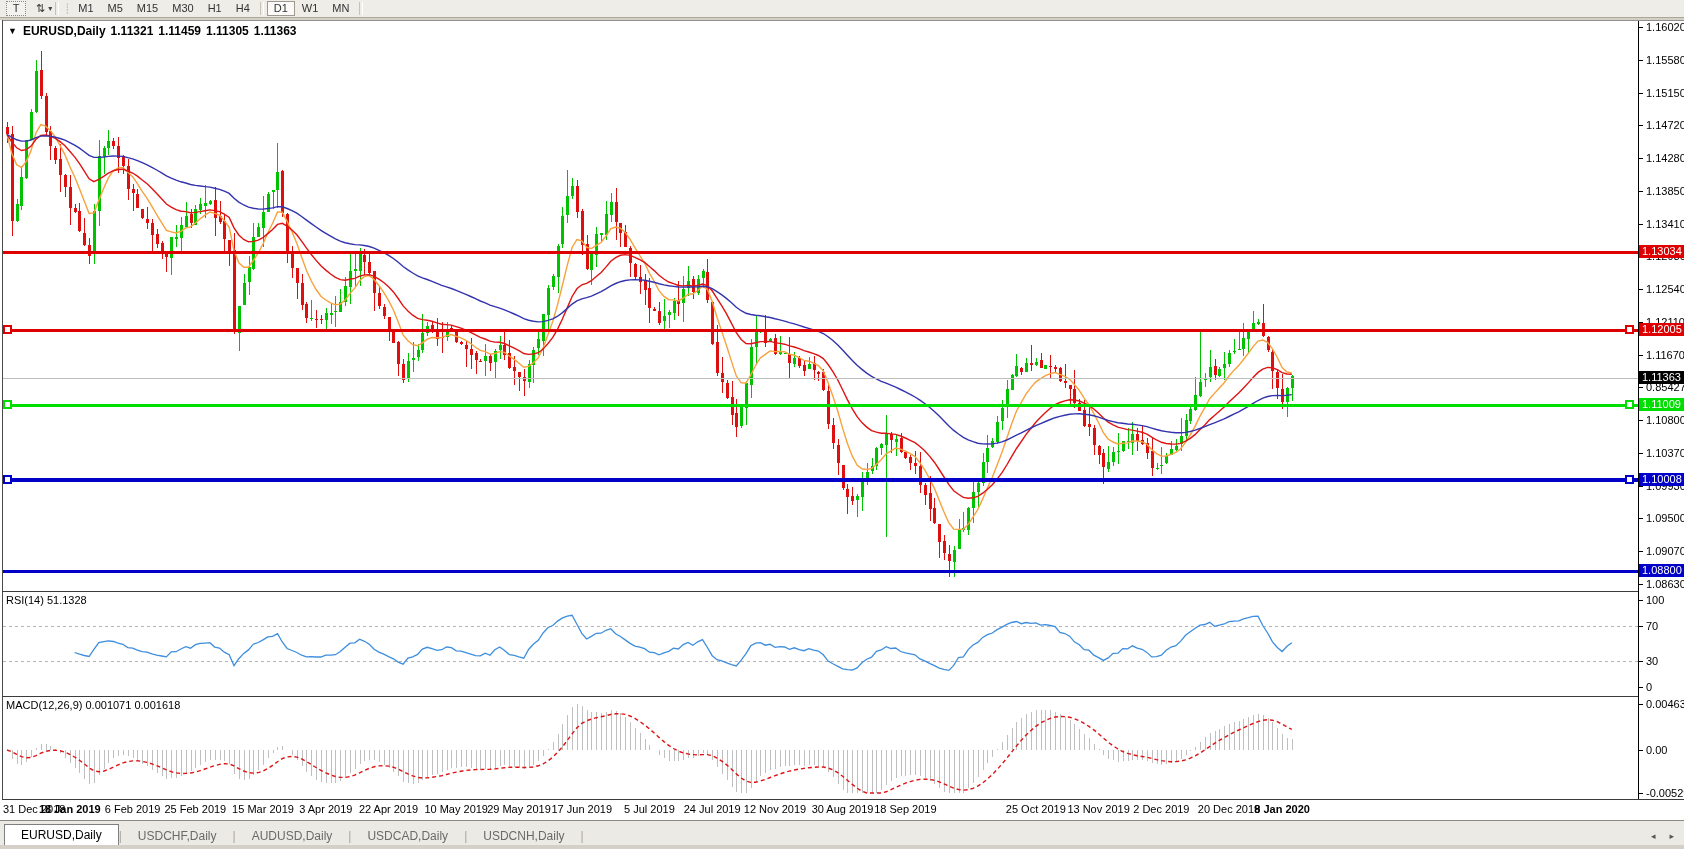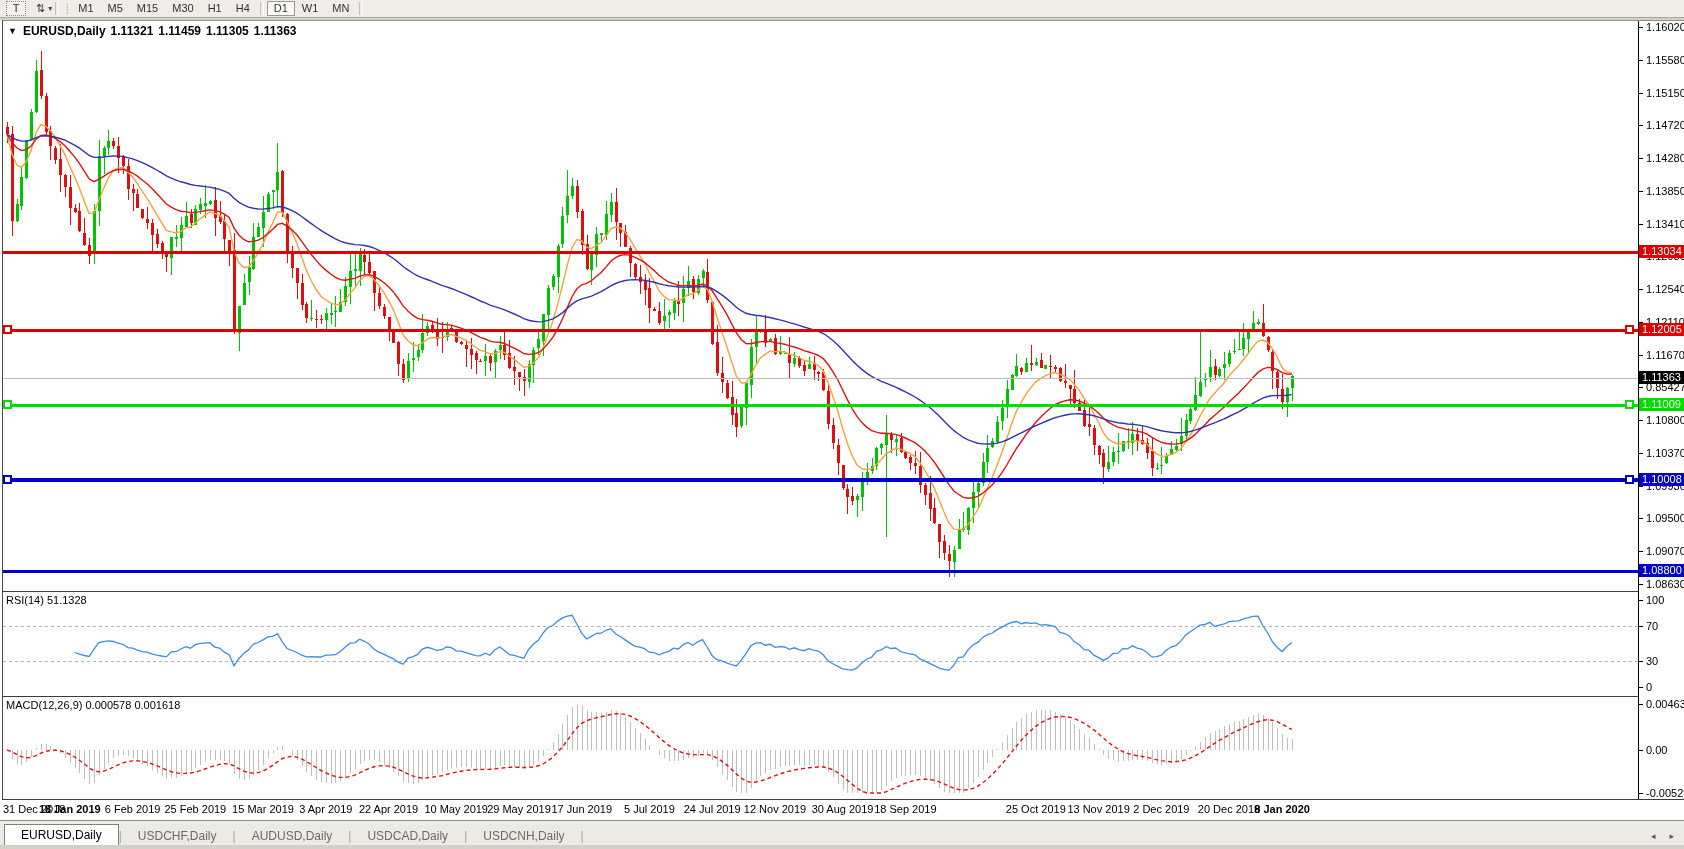--- a/index.html
+++ b/index.html
@@ -923,21 +923,21 @@
   <div id="symbol-header" class="abs">
     <span id="dd">▼</span>
     <span>EURUSD,Daily</span>
     <span class="quote">1.11321</span>
     <span class="quote">1.11459</span>
     <span class="quote">1.11305</span>
     <span class="quote">1.11363</span>
   </div>
 
   <div class="panel-label" style="top:594px;">RSI(14) 51.1328</div>
-  <div class="panel-label" style="top:699px;">MACD(12,26,9) 0.000578 0.001618</div>
+  <div class="panel-label" style="top:699px;">MACD(12,26,9) 0.001071 0.001618</div>
 
   <div id="overlay-holder">
       <div class="axlabel" style="top: 21px;">1.16020</div>
       <div class="axlabel" style="top: 54.1628px;">1.15580</div>
       <div class="axlabel" style="top: 86.5719px;">1.15150</div>
       <div class="axlabel" style="top: 118.981px;">1.14720</div>
       <div class="axlabel" style="top: 152.144px;">1.14280</div>
       <div class="axlabel" style="top: 184.553px;">1.13850</div>
       <div class="axlabel" style="top: 217.716px;">1.13410</div>
       <div class="axlabel" style="top: 250.125px;">1.12980</div>

